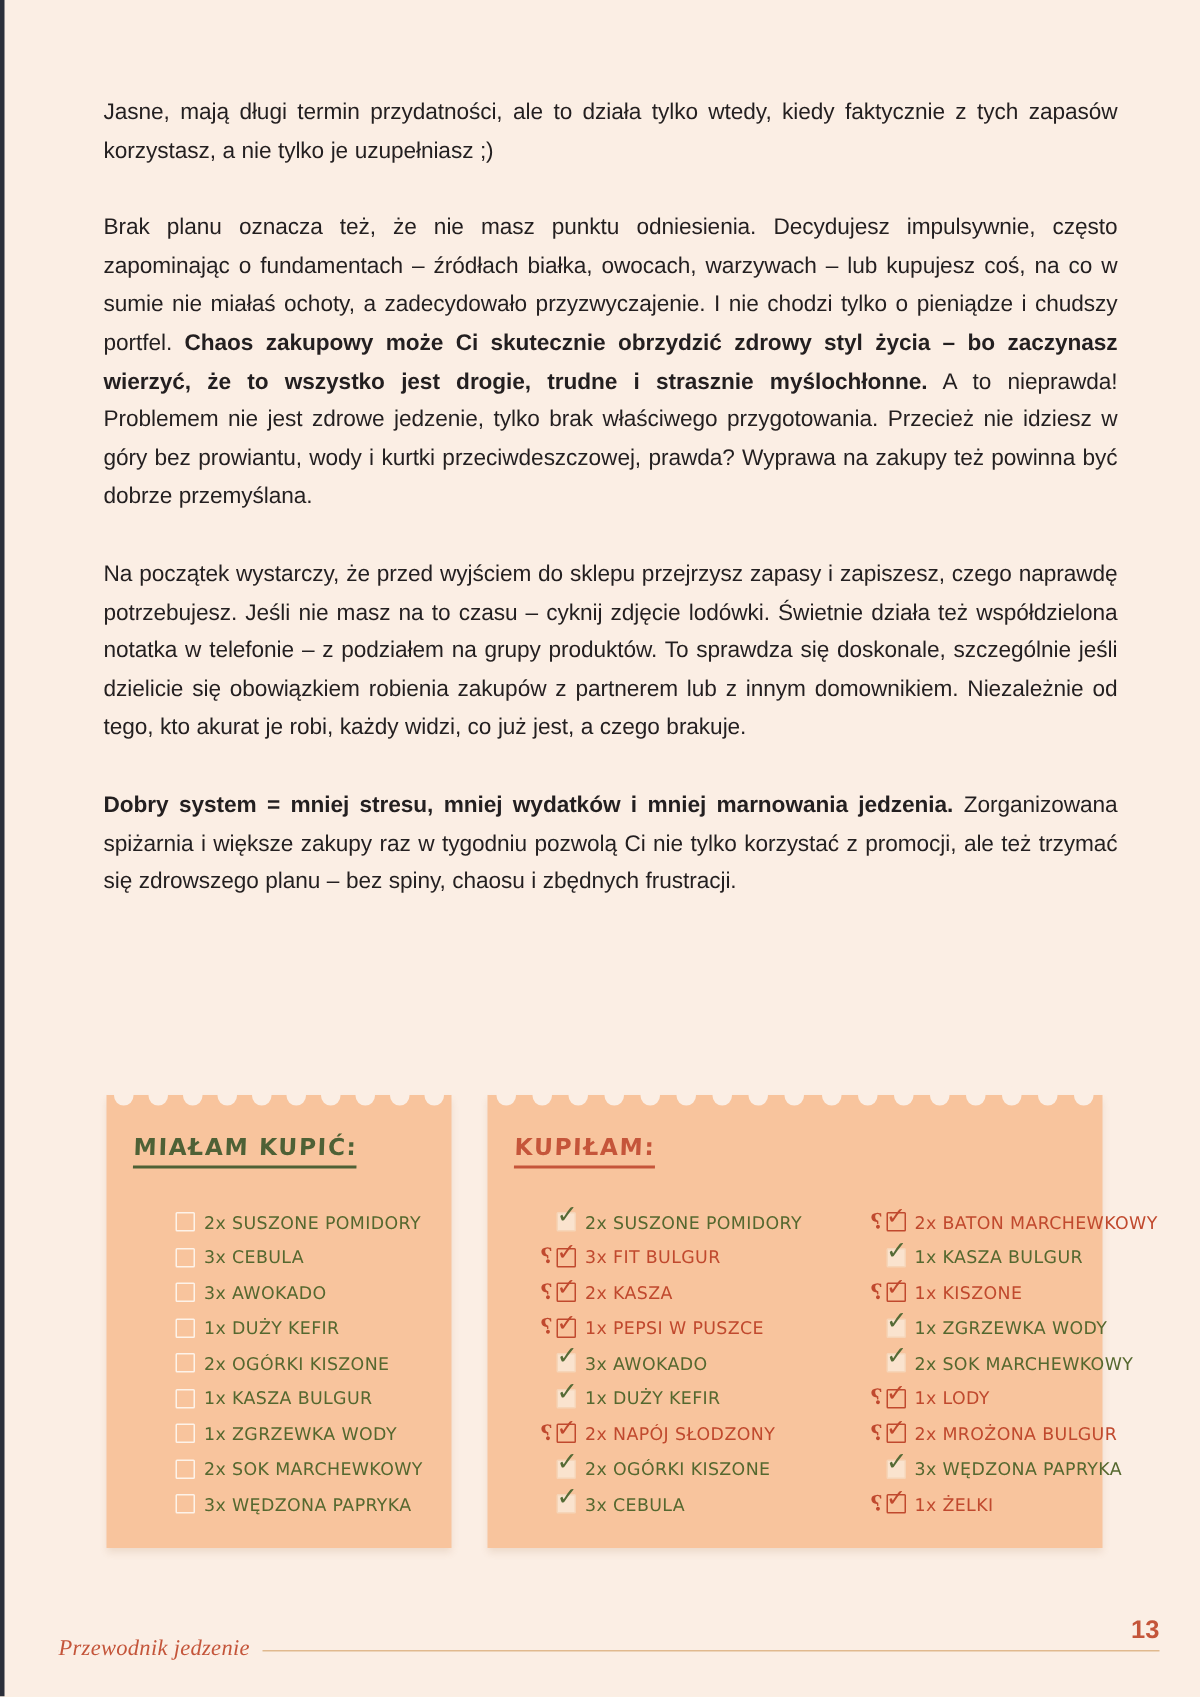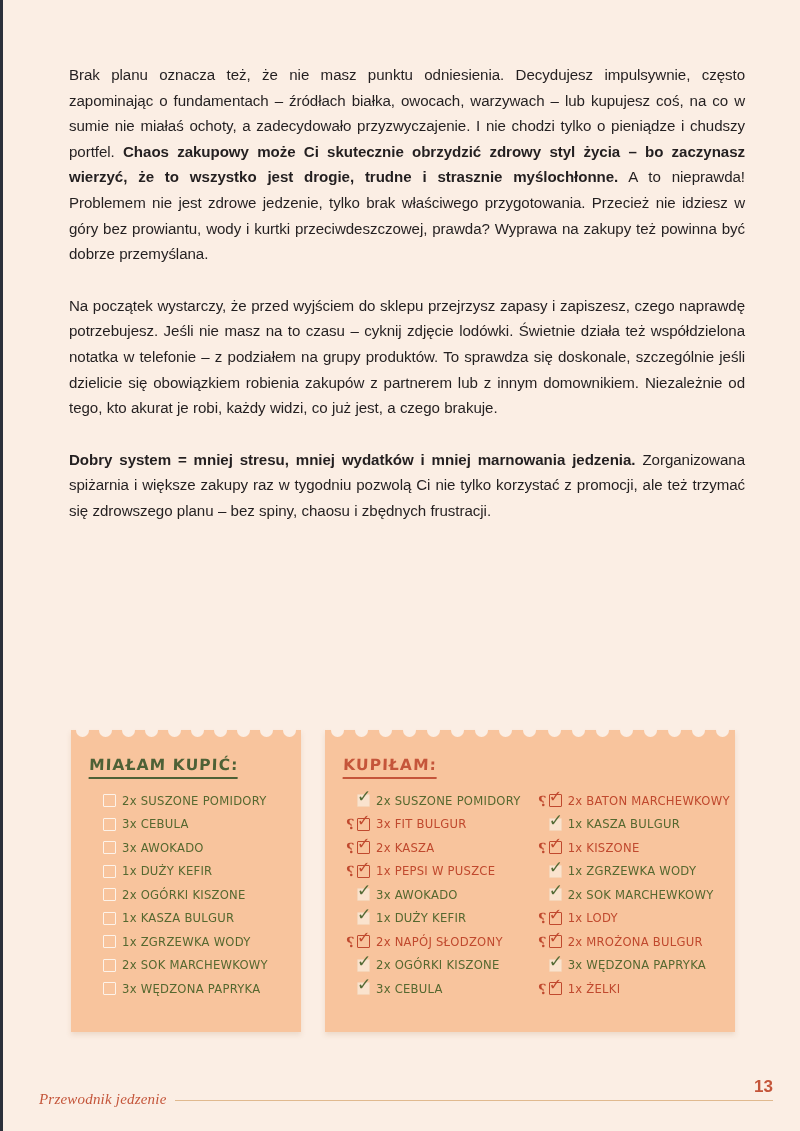--- a/index.html
+++ b/index.html
@@ -110,21 +110,21 @@
   .title-red   { color: #C5553A; border-bottom: 2px solid #C5553A; }
 
   .cols {
     display: flex;
     gap: 13px;
   }
   .col { display: flex; flex-direction: column; }
 
   ul.items {
     list-style: none;
-    margin: 1px;
+    margin: 15px;
     padding: 0;
   }
 
   li.item {
     display: flex;
     align-items: center;
     height: 23.5px;
     font-family: "DejaVu Sans", sans-serif;
     font-size: 11.6px;
     letter-spacing: 0.25px;
@@ -223,20 +223,23 @@
     font-size: 17px;
     color: #C4553A;
   }
 </style>
 </head>
 <body>
 
 <div class="page">
 
   <div class="content">
+    <p class="para">
+      <span>Jasne, mają długi termin przydatności, ale to działa tylko wtedy, kiedy faktycznie z tych zapasów korzystasz, a nie tylko je uzupełniasz ;)</span>
+    </p>
 
     <p class="para">
       <span>Brak planu oznacza też, że nie masz punktu odniesienia. Decydujesz impulsywnie, często zapominając o fundamentach – źródłach białka, owocach, warzywach – lub kupujesz coś, na co w sumie nie miałaś ochoty, a zadecydowało przyzwyczajenie. I nie chodzi tylko o pieniądze i chudszy portfel. </span><b>Chaos zakupowy może Ci skutecznie obrzydzić zdrowy styl życia – bo zaczynasz wierzyć, że to wszystko jest drogie, trudne i strasznie myślochłonne.</b><span> A to nieprawda! Problemem nie jest zdrowe jedzenie, tylko brak właściwego przygotowania. Przecież nie idziesz w góry bez prowiantu, wody i kurtki przeciwdeszczowej, prawda? Wyprawa na zakupy też powinna być dobrze przemyślana.</span>
     </p>
 
     <p class="para">
       <span>Na początek wystarczy, że przed wyjściem do sklepu przejrzysz zapasy i zapiszesz, czego naprawdę potrzebujesz. Jeśli nie masz na to czasu – cyknij zdjęcie lodówki. Świetnie działa też współdzielona notatka w telefonie – z podziałem na grupy produktów. To sprawdza się doskonale, szczególnie jeśli dzielicie się obowiązkiem robienia zakupów z partnerem lub z innym domownikiem. Niezależnie od tego, kto akurat je robi, każdy widzi, co już jest, a czego brakuje.</span>
     </p>
 
     <p class="para">

